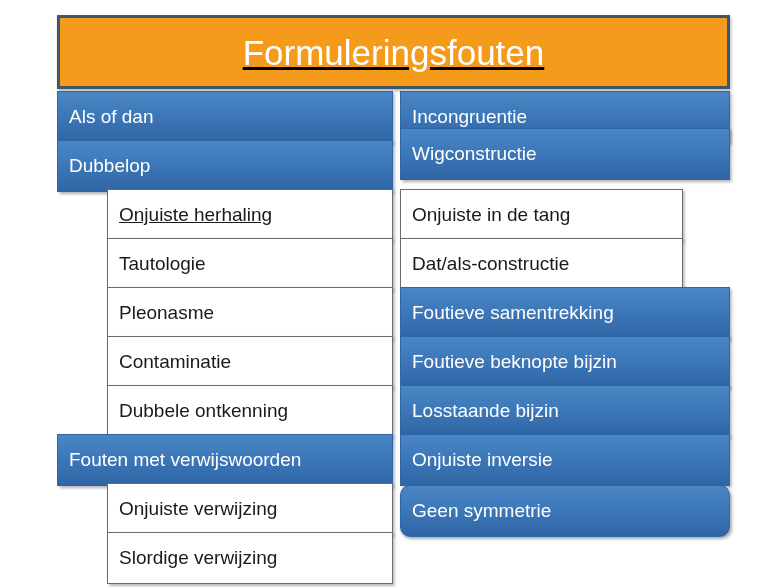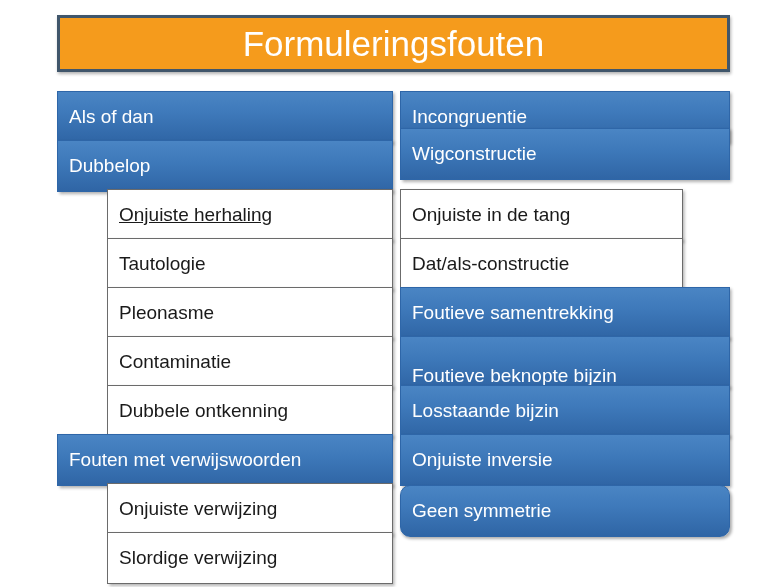--- a/index.html
+++ b/index.html
@@ -23,28 +23,29 @@
     height: 587px;
     background: #ffffff;
   }
 
   
   .title-banner {
     position: absolute;
     left: 57px;
     top: 15px;
     width: 673px;
-    height: 57px;
+    height: 74px;
     background: #F59B1C;
     border: 3px solid #40566B;
     box-sizing: border-box;
     display: flex;
     align-items: center;
     justify-content: center;
     box-shadow: 1px 2px 3px rgba(0,0,0,0.30);
+    text-decoration: underline;
   }
   .title-banner .title-text {
     color: #FFFFFF;
     font-size: 35px;
     line-height: 1;
     font-weight: 400;
     letter-spacing: 0px;
     white-space: nowrap;
   }
 
@@ -133,21 +134,21 @@
       </div>
       <div class="node white col-right short" style="top: 189px;">
         <span>Onjuiste in de tang</span>
       </div>
       <div class="node white col-right short" style="top: 238px;">
         <span>Dat/als-constructie</span>
       </div>
       <div class="node blue col-right" style="top: 287px;">
         <span>Foutieve samentrekking</span>
       </div>
-      <div class="node blue col-right" style="top: 336px; align-items: flex-end;">
+      <div class="node blue col-right" style="top: 336px;">
         <span>Foutieve beknopte bijzin</span>
       </div>
       <div class="node blue col-right" style="top: 385px;">
         <span>Losstaande bijzin</span>
       </div>
       <div class="node blue col-right" style="top: 434px;">
         <span>Onjuiste inversie</span>
       </div>
       <div class="node blue col-right" style="top: 485px; border-radius: 10px;">
         <span>Geen symmetrie</span>

